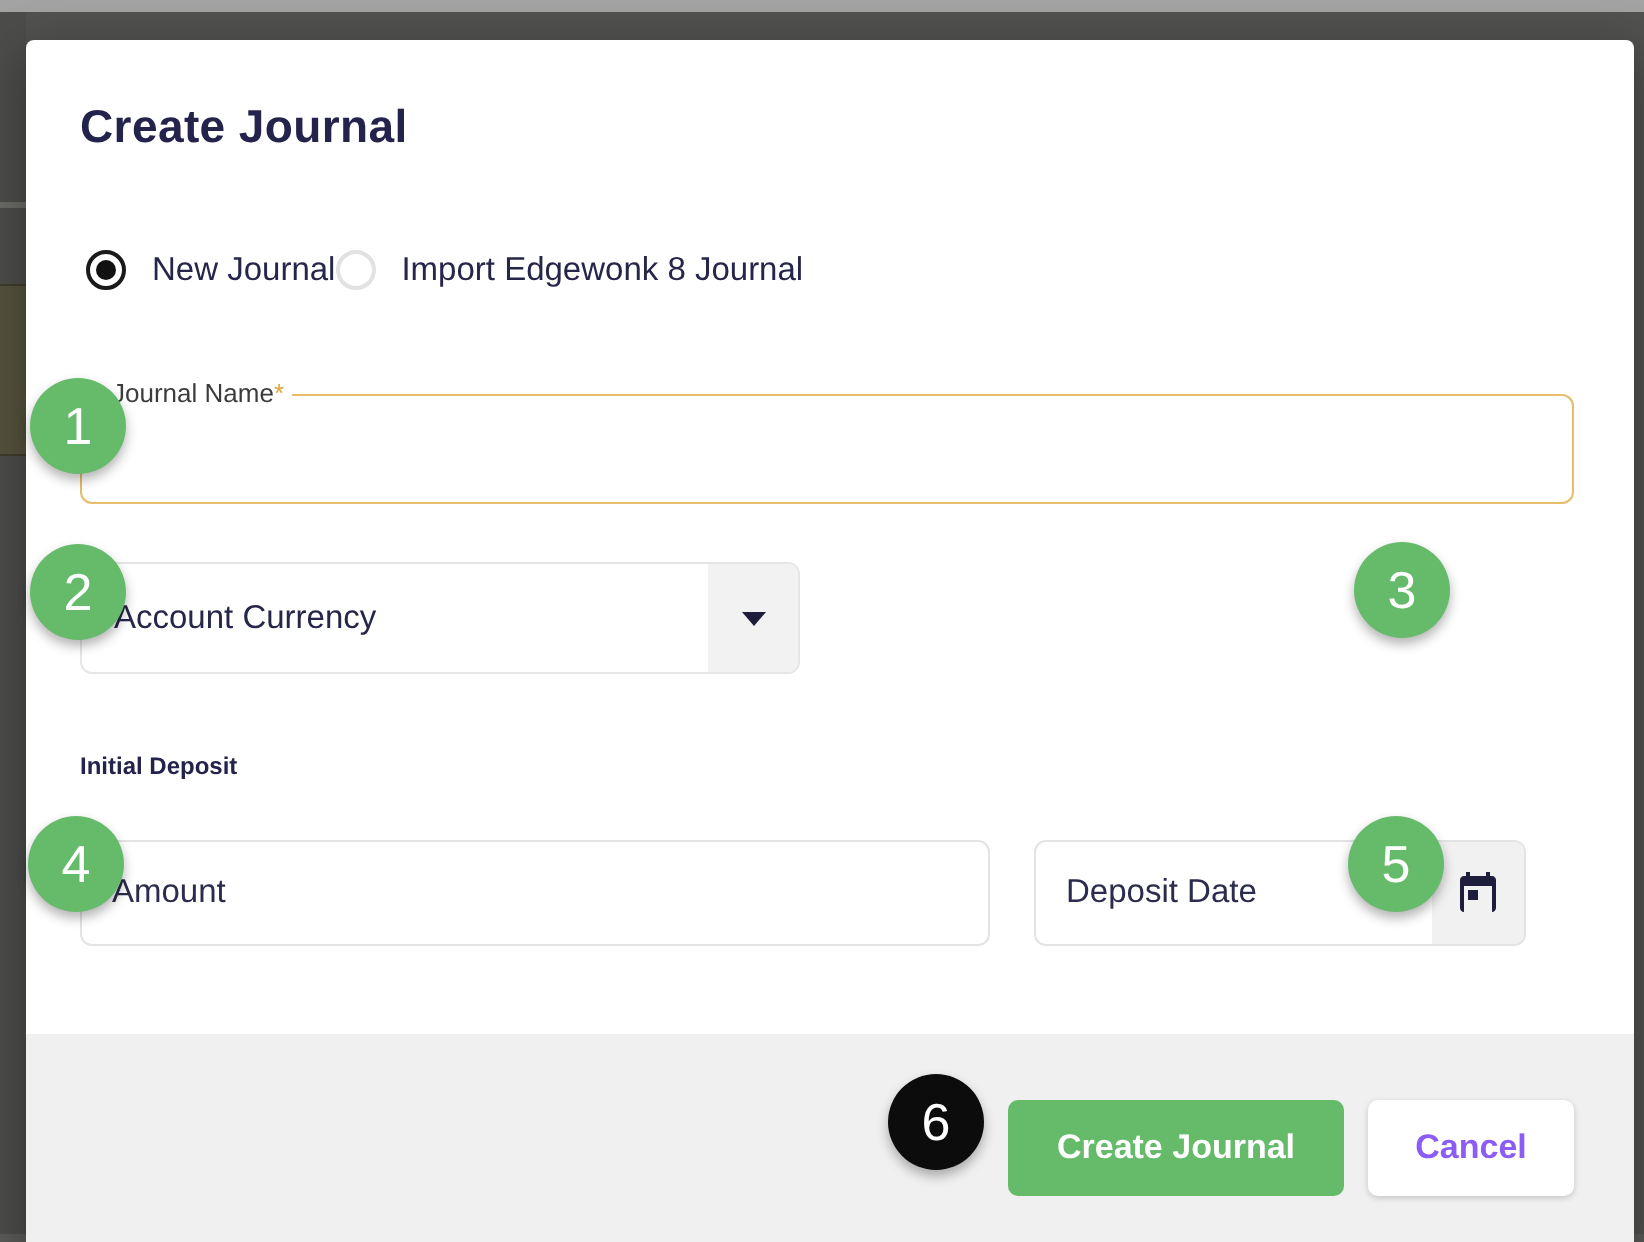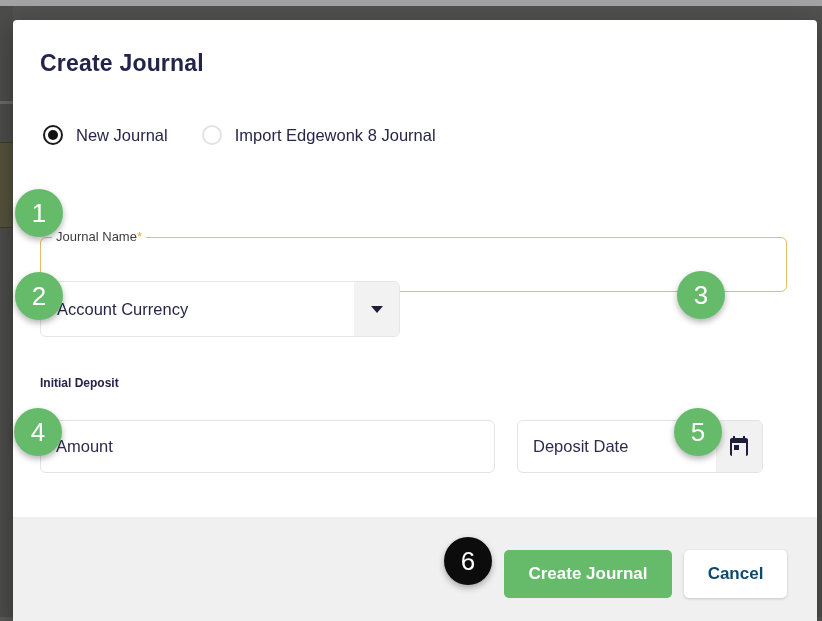--- a/index.html
+++ b/index.html
@@ -27,35 +27,35 @@
     position: absolute; left: 13px; top: 20px; width: 804px; height: 611px;
     background: #ffffff; border-radius: 4px; overflow: hidden;
     box-shadow: 0 6px 24px rgba(0,0,0,0.35);
   }
   .modal-title {
     position: absolute; left: 27px; top: 30px;
     font-size: 23px; font-weight: 700; color: #23234c; letter-spacing: 0.2px;
   }
 
   
-  .radio-row { position: absolute; left: 30px; top: 105px; display: flex; align-items: center; gap: 34px; }
+  .radio-row { position: absolute; left: 30px; top: 105px; display: flex; align-items: center; }
   .radio-option { display: flex; align-items: center; gap: 13px; cursor: pointer; }
   .radio-circle {
     width: 20px; height: 20px; border-radius: 50%;
     border: 2px solid #1a1a1a; display: flex; align-items: center; justify-content: center;
     background: #fff; flex: 0 0 auto;
   }
   .radio-circle.unchecked { border-color: #e2e2e2; }
   .radio-dot { width: 10px; height: 10px; border-radius: 50%; background: #111; }
   .radio-label { font-size: 16.5px; color: #26264a; }
 
   
   .journal-name-wrap {
     position: absolute; left: 27px; top: 177px; width: 747px; height: 55px;
-    border: 1px solid #e7bc6a; border-radius: 6px; margin-top: 40px;
+    border: 1px solid #e7bc6a; border-radius: 6px;
   }
   .journal-name-wrap .float-label {
     position: absolute; top: -9px; left: 11px; background: #fff; padding: 0 4px;
     font-size: 13px; color: #3c3c3c;
   }
   .journal-name-wrap .float-label .req { color: #e2a63d; }
   .journal-name-wrap input {
     width: 100%; height: 100%; border: 0; outline: none; background: transparent;
     font-size: 16px; color: #26264a; padding: 0 14px; font-family: inherit;
   }
@@ -108,21 +108,21 @@
     position: absolute; left: 0; top: 497px; width: 804px; height: 114px;
     background: #f0f0f0; display: flex; align-items: center; justify-content: flex-end;
     gap: 12px; padding-right: 30px;
   }
   .btn {
     height: 48px; border: 0; border-radius: 5px; font-family: inherit;
     font-size: 17px; font-weight: 700; cursor: pointer;
     display: flex; align-items: center; justify-content: center;
   }
   .btn-create { width: 168px; background: #66bb6a; color: #ffffff; }
-  .btn-cancel { width: 103px; background: #ffffff; color: #0c4a6e; box-shadow: 0 1px 3px rgba(0,0,0,0.18); }
+  .btn-cancel { width: 103px; background: #ffffff; color: #8b5cf6; box-shadow: 0 1px 3px rgba(0,0,0,0.18); }
 
   
   .step {
     position: absolute; width: 48px; height: 48px; border-radius: 50%;
     display: flex; align-items: center; justify-content: center;
     color: #fff; font-size: 26px; font-weight: 400;
     box-shadow: 0 3px 6px rgba(0,0,0,0.30); z-index: 10;
   }
   .step.green { background: #66bb6a; }
   .step.black { background: #0c0c0c; }

